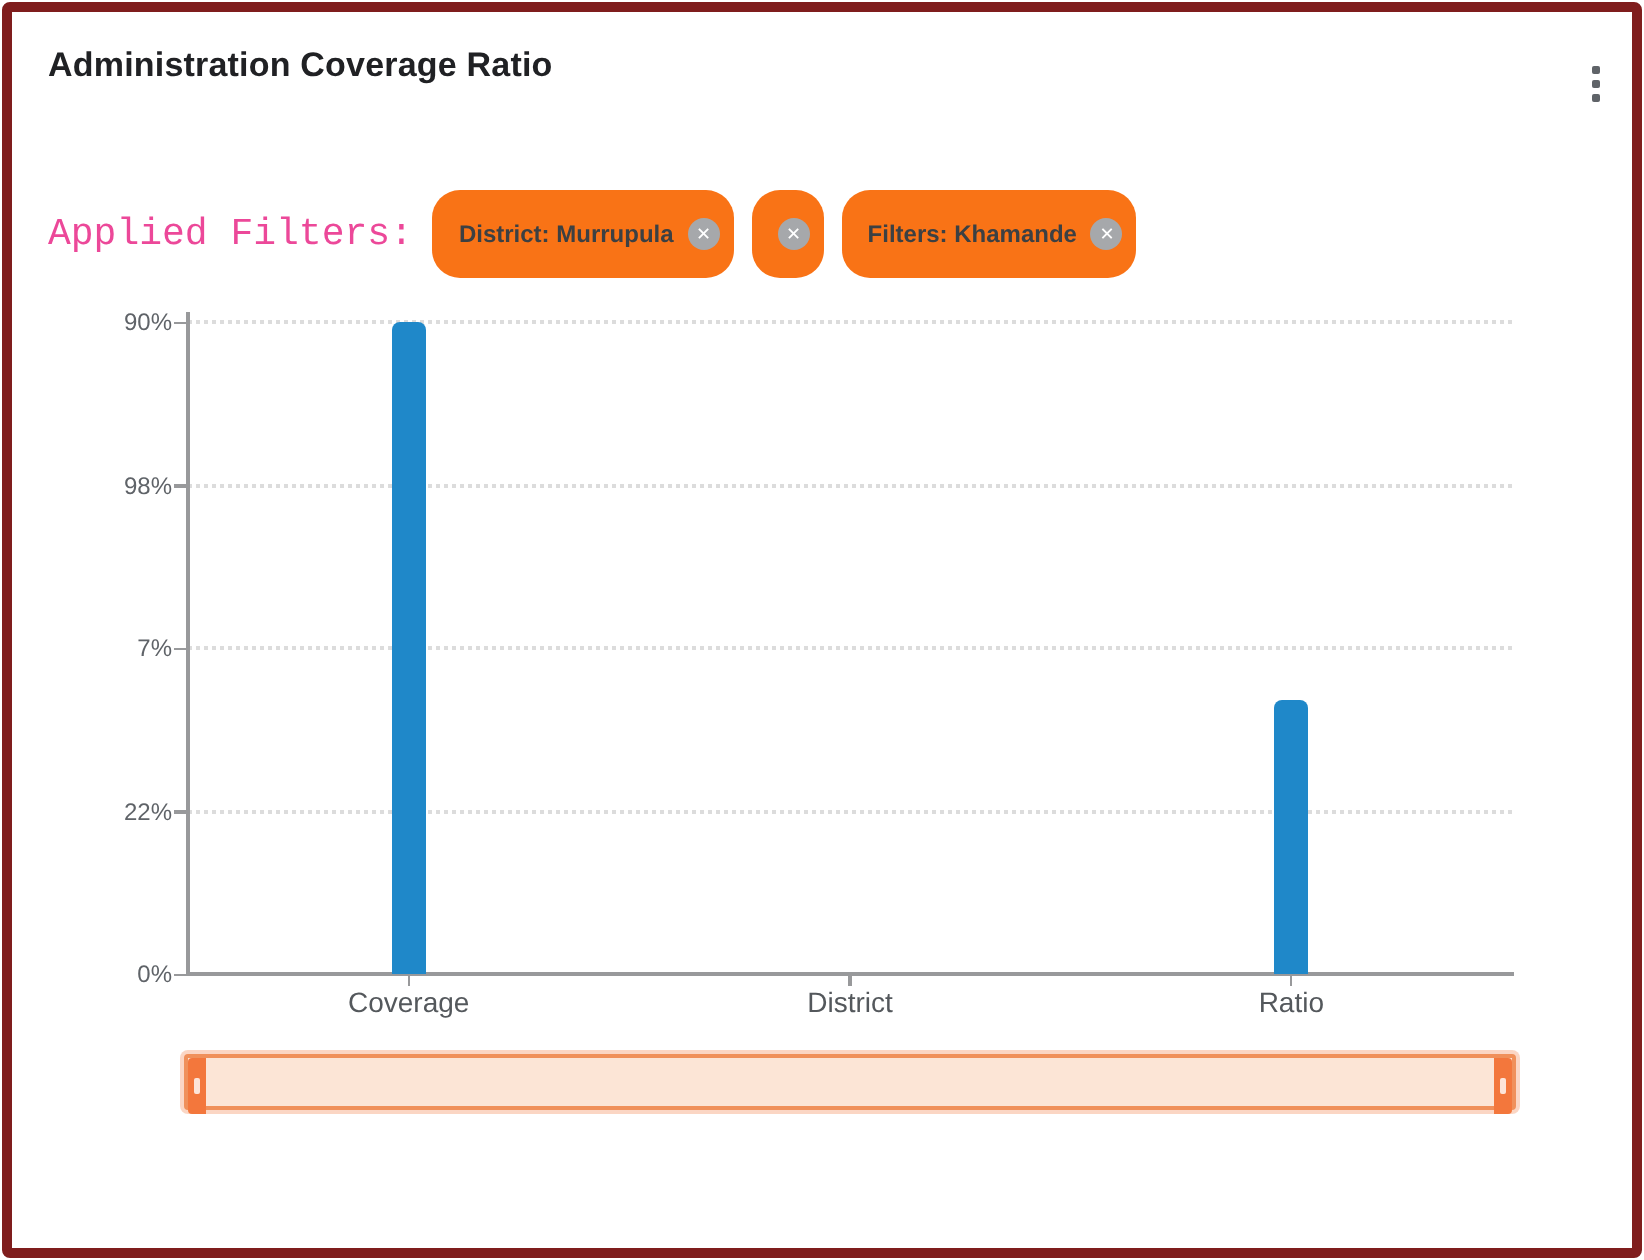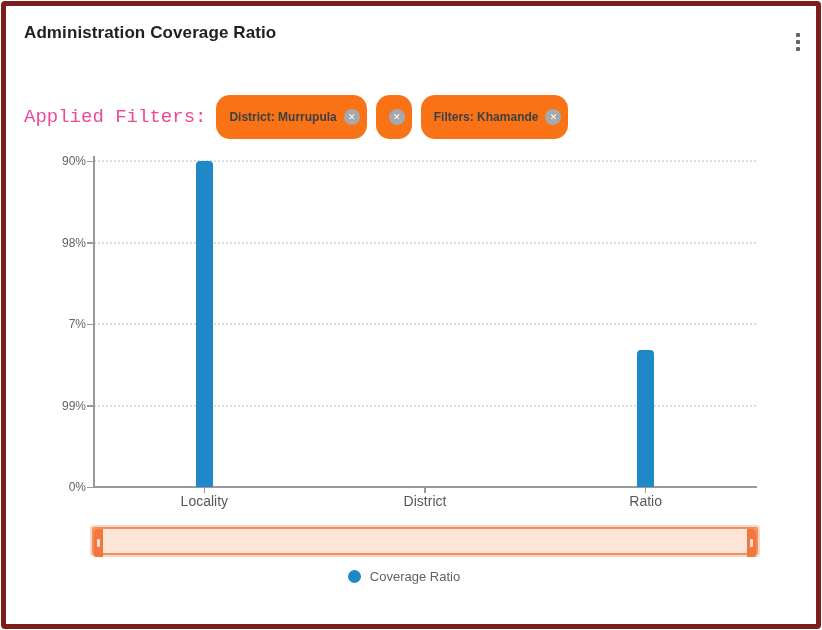--- a/index.html
+++ b/index.html
@@ -131,49 +131,45 @@
         <span>Filters: Khamande</span>
         <span class="chip-close">✕</span>
       </span>
     </div>
 
   <div id="chart-layer">
       <div class="y-tick" style="top: 480.5px;"></div>
       <div class="y-label" style="top: 474px;">0%</div>
       <div class="gridline" style="top: 398.5px;"></div>
       <div class="y-tick" style="top: 399px;"></div>
-      <div class="y-label" style="top: 392.5px;">99%</div>
+      <div class="y-label" style="top: 392.5px;">22%</div>
       <div class="gridline" style="top: 317px;"></div>
       <div class="y-tick" style="top: 317.5px;"></div>
       <div class="y-label" style="top: 311px;">7%</div>
       <div class="gridline" style="top: 235.5px;"></div>
       <div class="y-tick" style="top: 236px;"></div>
       <div class="y-label" style="top: 229.5px;">98%</div>
       <div class="gridline" style="top: 154px;"></div>
       <div class="y-tick" style="top: 154.5px;"></div>
       <div class="y-label" style="top: 148px;">90%</div>
       <div class="y-axis-line"></div>
       <div class="x-axis-line"></div>
       <div class="x-tick" style="left: 197.583px;"></div>
-      <div class="x-label" style="left: 128.333px;">Locality</div>
+      <div class="x-label" style="left: 128.333px;">Coverage</div>
       <div class="bar" style="left: 189.833px; top: 155px; height: 326px; background: rgb(31, 136, 201);"></div>
       <div class="x-tick" style="left: 418.25px;"></div>
       <div class="x-label" style="left: 349px;">District</div>
       <div class="x-tick" style="left: 638.917px;"></div>
       <div class="x-label" style="left: 569.667px;">Ratio</div>
       <div class="bar" style="left: 631.167px; top: 344.08px; height: 136.92px; background: rgb(31, 136, 201);"></div>
     </div>
 
   <div class="brush" style="background: rgb(252, 229, 214); border: 2px solid rgb(240, 144, 90); box-shadow: rgba(243, 119, 60, 0.3) 0px 0px 0px 2px;">
     <div class="handle left" style="background: rgb(243, 119, 60);">
       <div class="grip"></div>
     </div>
     <div class="handle right" style="background: rgb(243, 119, 60);">
       <div class="grip"></div>
     </div>
   </div>
 
-  <div class="legend">
-    <span class="legend-dot" style="background: rgb(31, 136, 201);"></span>
-    <span class="legend-text">Coverage Ratio</span>
-  </div>
 
 </div>
 
 </body></html>

